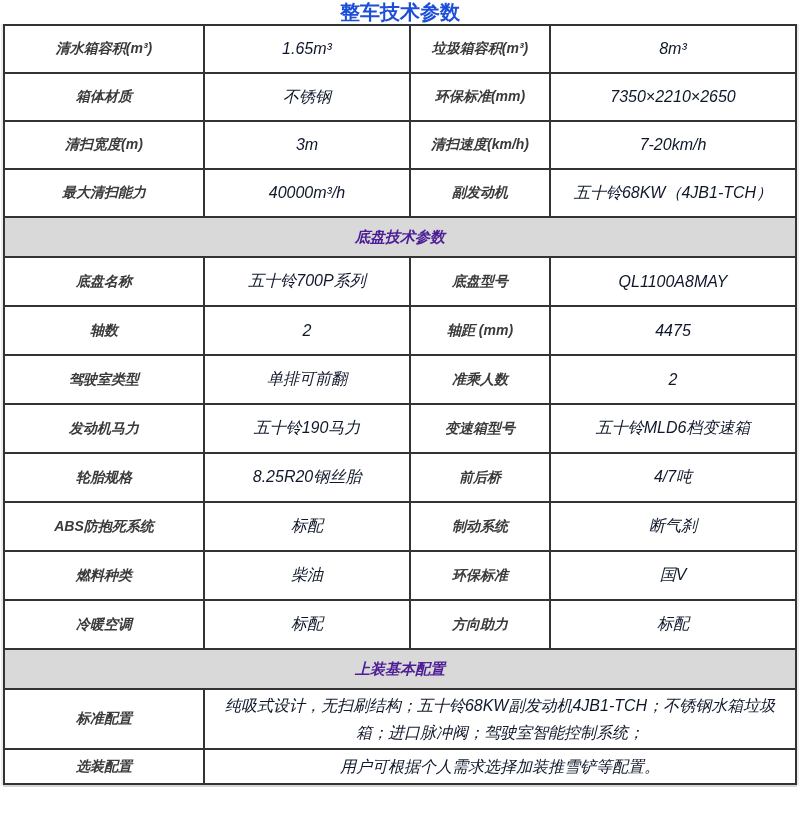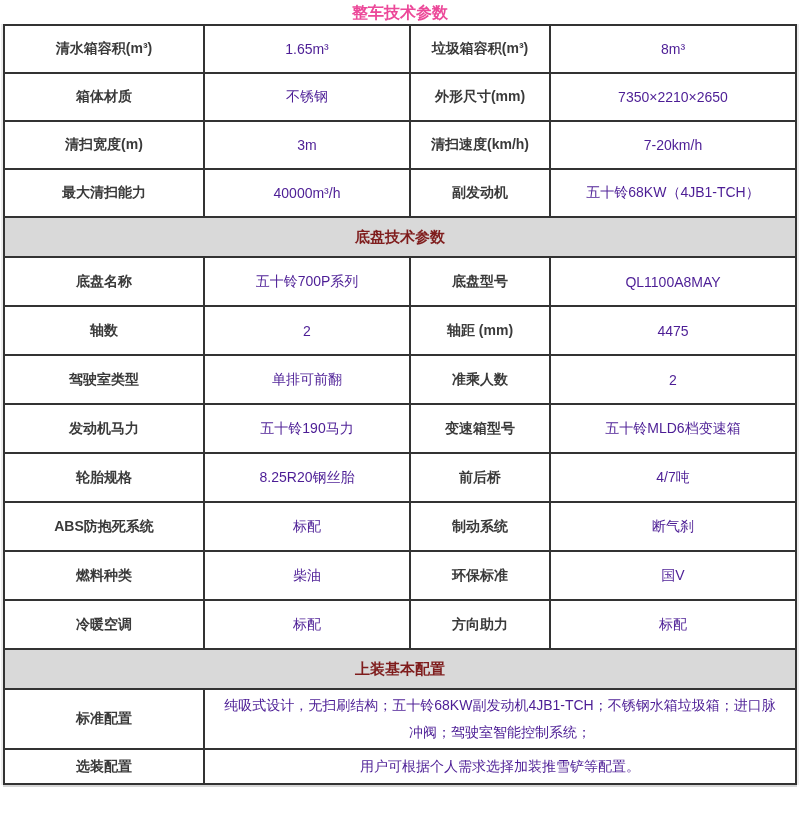--- a/index.html
+++ b/index.html
@@ -9,59 +9,60 @@
     width: 800px;
     font-family: "Liberation Sans", "DejaVu Sans", sans-serif;
   }
   .page {
     width: 800px;
     height: 820px;
     background: #ffffff;
   }
   .table-title {
     text-align: center;
-    font-size: 16px;
+    font-size: 20px;
     font-weight: bold;
-    color: #ec4899;
+    color: #1d4ed8;
     padding: 3px 0 2px 0;
     line-height: 19px;
   }
   table.spec-table {
     width: 792px;
     margin: 0 auto;
     border-collapse: collapse;
     table-layout: fixed;
     box-shadow: 0 2px 0 #d6d6d6, 2px 0 0 #ededed, -2px 0 0 #ededed;
     background: #ffffff;
   }
   table.spec-table td {
     border: 2px solid #333333;
     text-align: center;
     vertical-align: middle;
     padding: 0 14px;
     overflow: hidden;
+    font-style: italic;
   }
   td.cell-label {
     font-size: 14px;
     font-weight: bold;
     color: #3a3a3a;
   }
   td.cell-value {
-    font-size: 14px;
+    font-size: 16px;
     font-weight: normal;
-    color: #4c1d95;
+    color: #0f172a;
   }
   tr.row-s1 { height: 48px; }
   tr.row-s2 { height: 49px; border-radius: 15px; }
   tr.row-band { height: 40px; }
   td.band-cell {
     background: #d9d9d9;
     font-size: 15px;
     font-weight: bold;
-    color: #7f1d1d;
+    color: #4c1d95;
   }
   tr.row-std { height: 60px; }
   tr.row-opt { height: 35px; }
   td.cell-long {
     line-height: 27px;
     padding: 0 14px;
   }
 </style>
 </head>
 <body>
@@ -81,21 +82,21 @@
 
       <tr class="row-s1">
         <td class="cell-label">清水箱容积(m³)</td>
         <td class="cell-value">1.65m³</td>
         <td class="cell-label">垃圾箱容积(m³)</td>
         <td class="cell-value">8m³</td>
       </tr>
       <tr class="row-s1">
         <td class="cell-label">箱体材质</td>
         <td class="cell-value">不锈钢</td>
-        <td class="cell-label">外形尺寸(mm)</td>
+        <td class="cell-label">环保标准(mm)</td>
         <td class="cell-value">7350×2210×2650</td>
       </tr>
       <tr class="row-s1">
         <td class="cell-label">清扫宽度(m)</td>
         <td class="cell-value">3m</td>
         <td class="cell-label">清扫速度(km/h)</td>
         <td class="cell-value">7-20km/h</td>
       </tr>
       <tr class="row-s1">
         <td class="cell-label">最大清扫能力</td>

